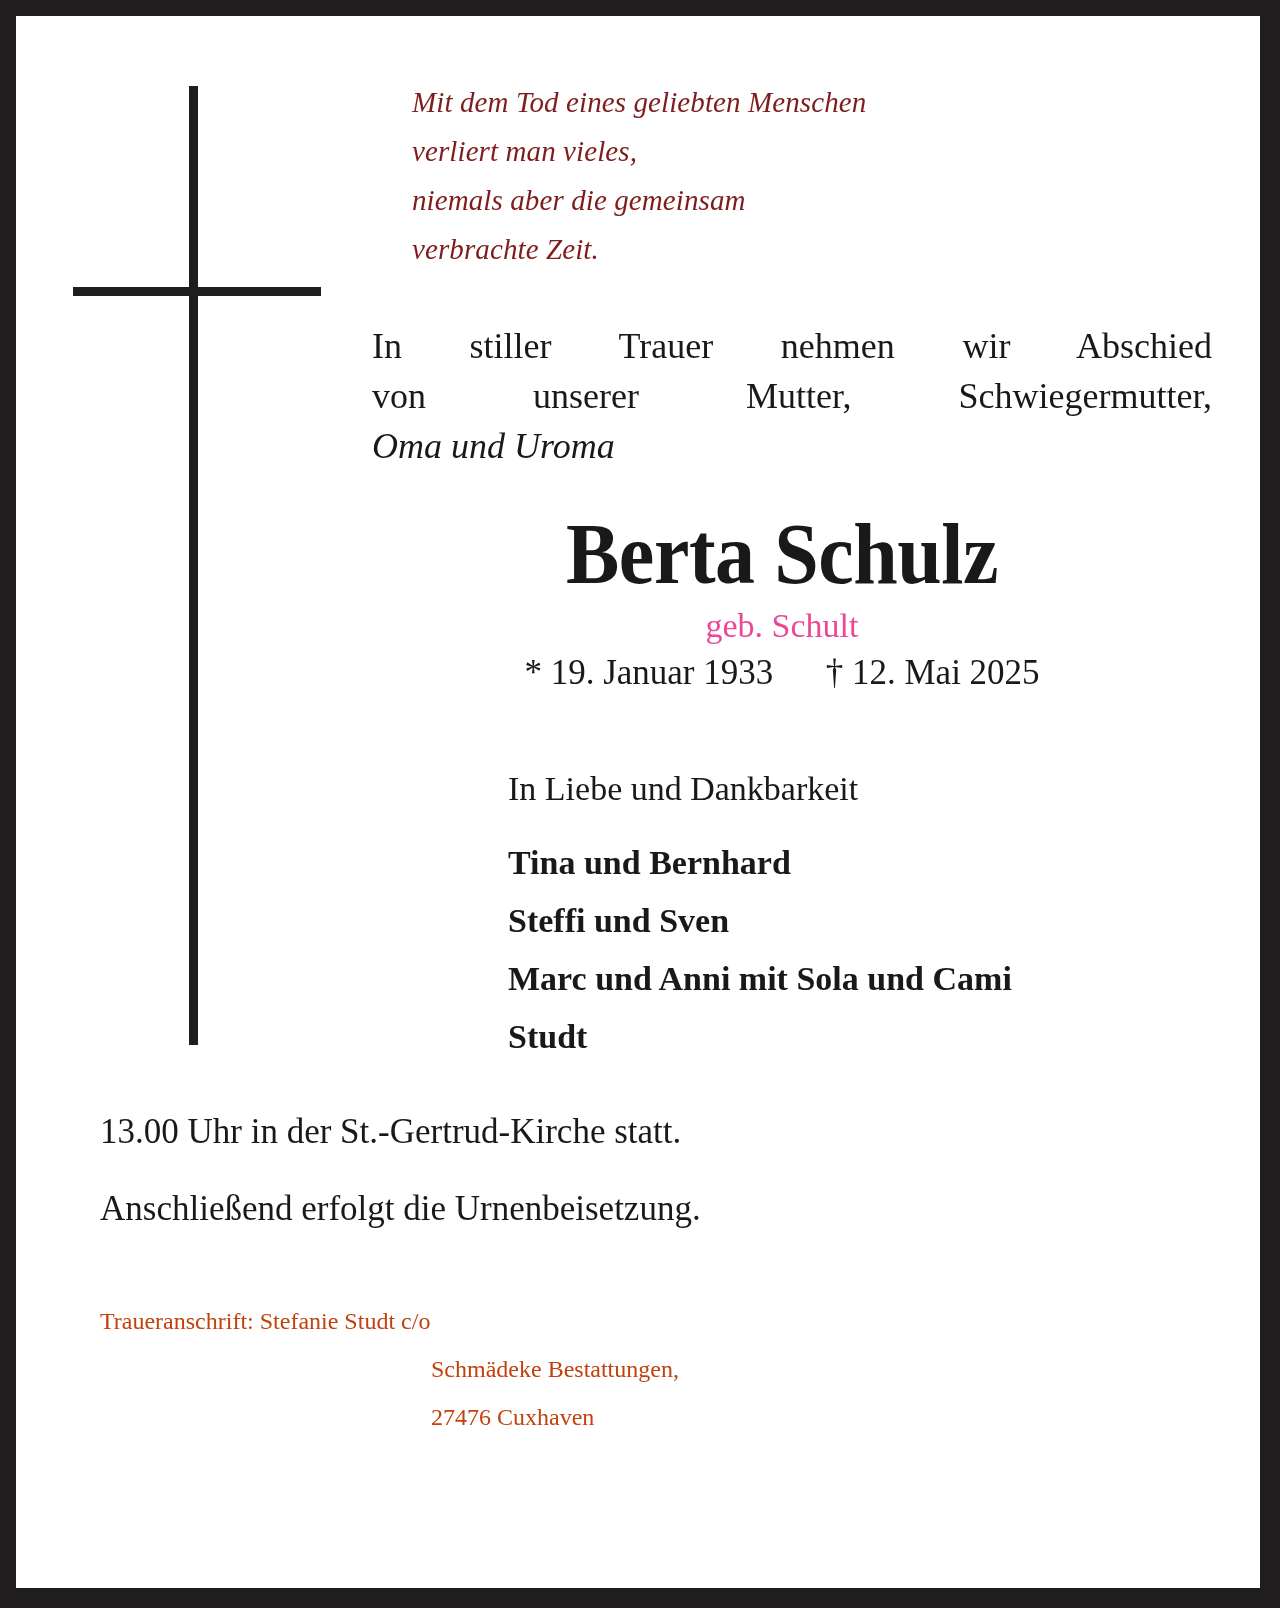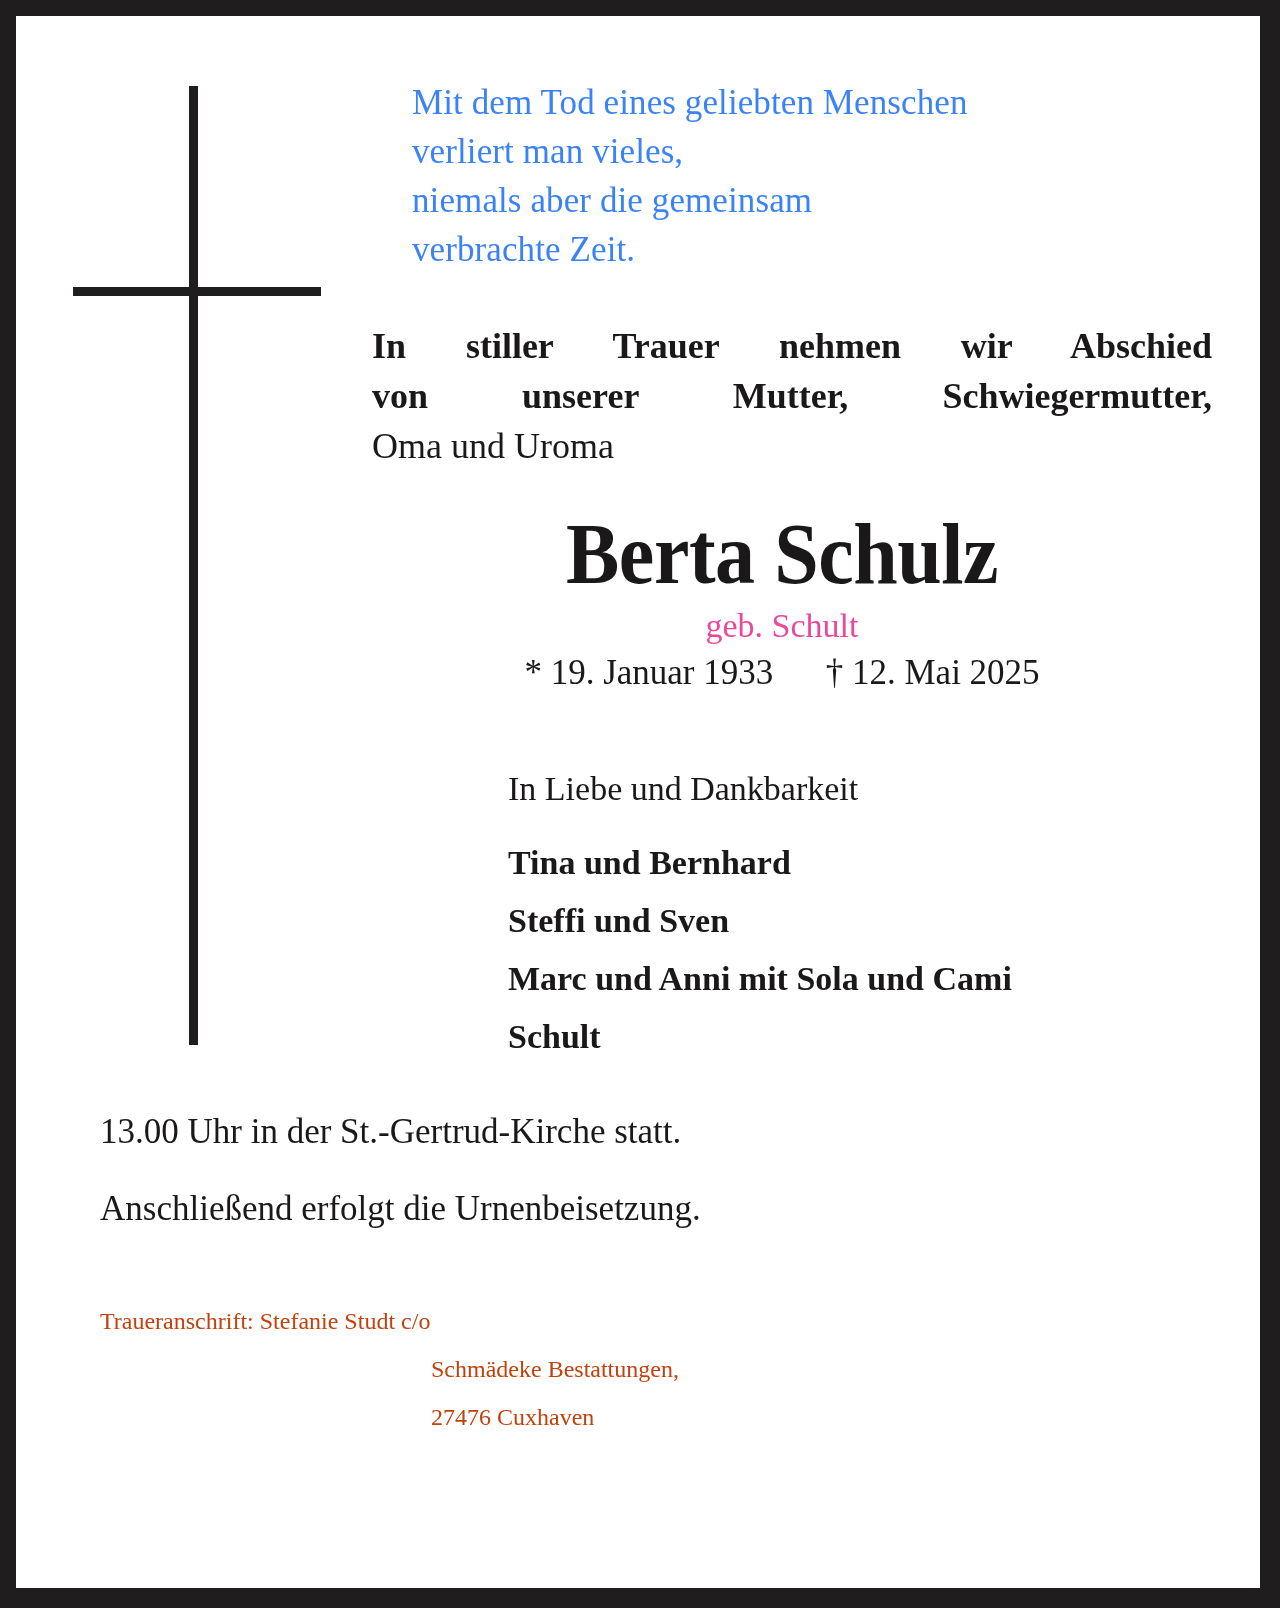--- a/index.html
+++ b/index.html
@@ -52,48 +52,49 @@
     height: 9px;
     background: #201d1e;
   }
 
   
   .epigraph {
     position: absolute;
     left: 396px;
     top: 62px;
     width: 800px;
-    font-size: 35px;
+    font-style: italic;
+    font-size: 29px;
     line-height: 49px;
-    color: #3b82f6;
+    color: #7f1d1d;
     letter-spacing: 0.1px;
   }
   .epigraph .ln { display: block; white-space: pre; }
 
   
   .intro {
     position: absolute;
     left: 356px;
     top: 305px;
     width: 840px;
     font-size: 36px;
     line-height: 50px;
     color: #1b1819;
   }
   .intro .just {
     display: block;
     text-align: justify;
     text-align-last: justify;
     white-space: pre;
-    font-weight: bold;
   }
   .intro .last {
     display: block;
     text-align: left;
     white-space: pre;
+    font-style: italic;
   }
 
   
   .name-block {
     position: absolute;
     left: 336px;
     top: 490px;
     width: 860px;
     text-align: center;
   }
@@ -207,21 +208,21 @@
       <span class="deceased-name">Berta Schulz</span>
       <span class="maiden-name">geb. Schult</span>
       <span class="life-dates">* 19. Januar 1933      † 12. Mai 2025</span>
     </div>
 
     <div class="survivors">
       <span class="survivors-heading">In Liebe und Dankbarkeit</span>
       <span class="survivor-name">Tina und Bernhard</span>
       <span class="survivor-name">Steffi und Sven</span>
       <span class="survivor-name">Marc und Anni mit Sola und Cami</span>
-      <span class="survivor-name">Schult</span>
+      <span class="survivor-name">Studt</span>
     </div>
 
     <div class="details">
       <p>
         <span class="ln">13.00 Uhr in der St.-Gertrud-Kirche statt.</span>
       </p>
       <p>
         <span class="ln">Anschließend erfolgt die Urnenbeisetzung.</span>
       </p>
     </div>

